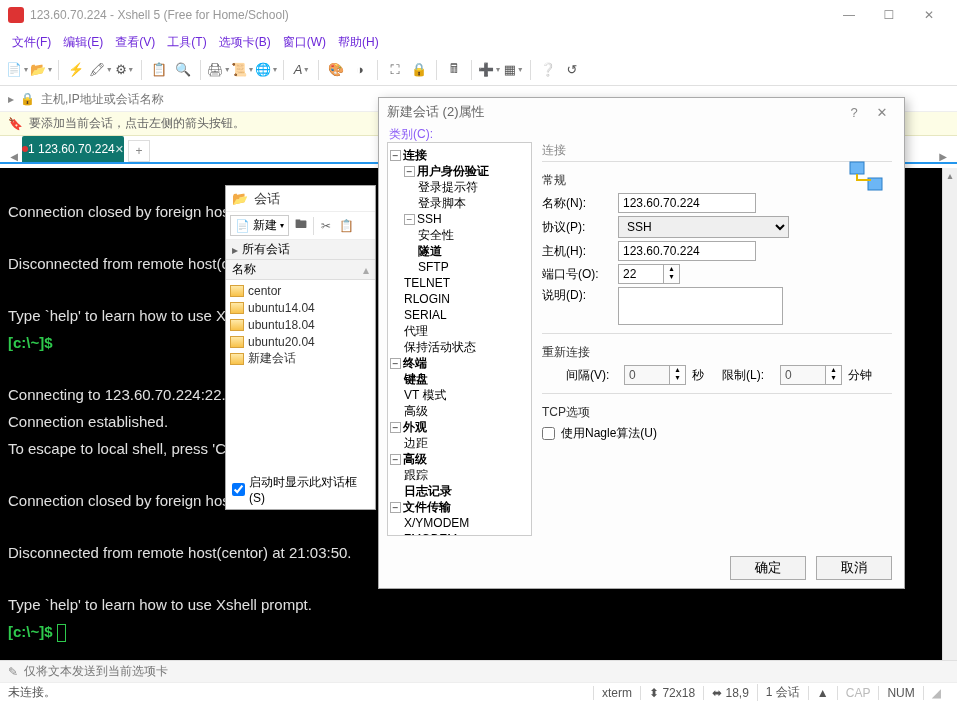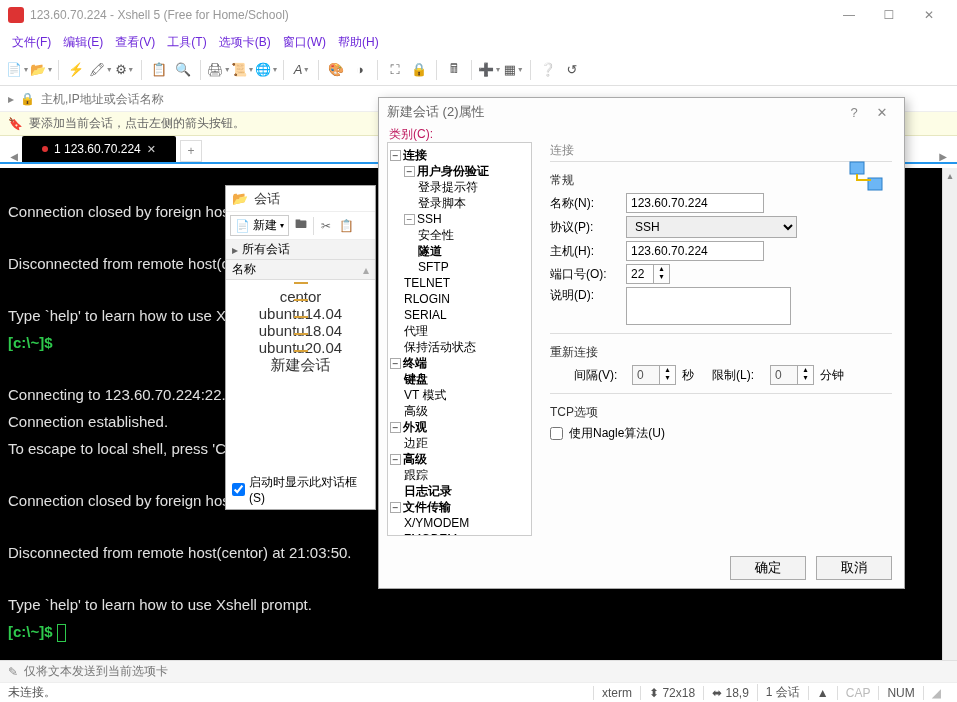--- a/index.html
+++ b/index.html
@@ -25,21 +25,21 @@
 .addrbar { height: 26px; display: flex; align-items: center; padding: 0 8px; gap: 6px; border-bottom: 1px solid #eee; }
 .addrbar .lock { color: #888; }
 .addrbar input { flex: 1; border: none; outline: none; font-size: 12px; color: #999; background: transparent; }
 
 
 .hintbar { height: 24px; background: #fdfde6; border-bottom: 1px solid #e7e7c0; display: flex; align-items: center; padding: 0 8px; font-size: 12px; color: #666; gap: 6px; }
 
 
 .tabstrip { height: 28px; background: #fff; display: flex; align-items: flex-end; padding: 0 6px; border-bottom: 2px solid #2396ed; position: relative; }
 .tabstrip .navarrow { width: 16px; color: #888; font-size: 10px; text-align: center; }
-.tab { height: 26px; background: #000000; color: #fff; display: flex; align-items: center; padding: 0 20px; font-size: 12px; gap: 6px; border-radius: 2px 2px 0 0; }
+.tab { height: 26px; background: #0f766e; color: #fff; display: flex; align-items: center; padding: 0 0; font-size: 12px; border-radius: 2px 2px 0 0; }
 .tab .dot { width: 6px; height: 6px; background: #d33; border-radius: 50%; }
 .tab .close { color: #fff; font-size: 11px; opacity: .8; }
 .tabadd { width: 22px; height: 22px; border: 1px solid #ddd; margin-left: 4px; display: flex; align-items: center; justify-content: center; color: #888; }
 
 
 .terminal { position: absolute; left: 0; right: 0; top: 168px; bottom: 42px; background: #000; color: #e0e0e0; font-family: "Consolas","Courier New",monospace; font-size: 15px; padding: 6px 8px; white-space: pre; overflow: hidden; line-height: 25px; }
 .terminal .prompt { color: #2ec94d; font-weight: bold; }
 .terminal .cursor { display: inline-block; width: 9px; height: 18px; border: 1px solid #2ec94d; vertical-align: middle; }
 
 
@@ -49,48 +49,48 @@
 .statusbar .cell { padding: 0 8px; border-left: 1px solid #ddd; }
 
 
 .dlg-sessions { position: absolute; left: 225px; top: 185px; width: 151px; height: 325px; background: #fff; border: 1px solid #aaa; box-shadow: 2px 2px 8px rgba(0,0,0,.2); }
 .dlg-sessions .dtitle { height: 26px; display: flex; align-items: center; padding: 0 6px; gap: 6px; font-size: 13px; color: #333; border-bottom: 1px solid #eee; }
 .dlg-sessions .dtoolbar { height: 28px; display: flex; align-items: center; padding: 2px 4px; gap: 3px; border-bottom: 1px solid #eee; }
 .dlg-sessions .dtoolbar .nb { display: flex; align-items: center; gap: 3px; border: 1px solid #ccc; padding: 1px 4px; }
 .dlg-sessions .dtoolbar .ico { width: 18px; text-align: center; color: #666; }
 .dlg-sessions .header { height: 20px; background: #f3f3f3; border-bottom: 1px solid #ddd; display: flex; align-items: center; padding: 0 6px; font-size: 12px; }
 .dlg-sessions .list { padding: 2px 4px; }
-.dlg-sessions .row { height: 17px; display: flex; align-items: center; gap: 4px; font-size: 15px; color: #333; flex-direction: column; }
+.dlg-sessions .row { height: 17px; display: flex; align-items: center; gap: 4px; font-size: 12px; color: #333; }
 .dlg-sessions .row .fic { width: 14px; height: 12px; background: linear-gradient(#ffe9a8,#f8c24a); border: 1px solid #d8a23a; }
 .dlg-sessions .footer { position: absolute; bottom: 4px; left: 6px; right: 6px; display: flex; align-items: center; gap: 4px; }
 .dlg-sessions .footer input[type=checkbox] { width: 13px; height: 13px; }
 
 
 .dlg-props { position: absolute; left: 378px; top: 97px; width: 527px; height: 492px; background: #fdfdfd; border: 1px solid #aaa; box-shadow: 3px 3px 10px rgba(0,0,0,.25); }
 .dlg-props .ptitle { height: 28px; display: flex; align-items: center; padding: 0 8px; color: #666; font-size: 13px; }
 .dlg-props .ptitle .spacer { flex: 1; }
 .dlg-props .ptitle .pbtn { width: 28px; text-align: center; color: #888; }
 .dlg-props .pcontent { position: absolute; top: 28px; left: 0; right: 0; bottom: 44px; display: flex; }
-.dlg-props .catlabel { position: absolute; top: 28px; left: 10px; font-size: 12px; color: #be185d; }
-.dlg-props .tree { width: 145px; margin: 16px 8px 8px 8px; border: 1px solid #ccc; background: #fff; padding: 4px 2px; font-size: 12px; overflow: hidden; }
+.dlg-props .catlabel { position: absolute; top: 28px; left: 10px; font-size: 12px; color: #8b5cf6; }
+.dlg-props .tree { width: 145px; margin: 16px 0 8px 8px; border: 1px solid #ccc; background: #fff; padding: 4px 2px; font-size: 12px; overflow: hidden; }
 .dlg-props .tree .tn { white-space: nowrap; line-height: 16px; }
 .dlg-props .tree .tn.bold { font-weight: bold; }
 .dlg-props .tree .tn .tw { display: inline-block; width: 11px; text-align: center; color: #666; border: 1px solid #aaa; height: 11px; line-height: 9px; font-size: 10px; margin-right: 2px; }
 .dlg-props .tree .ind1 { padding-left: 14px; }
 .dlg-props .tree .ind2 { padding-left: 28px; }
 .dlg-props .rpane { flex: 1; padding: 16px 12px 8px 10px; }
 .dlg-props .grouptitle { color: #888; font-size: 12px; border-bottom: 1px solid #ddd; padding-bottom: 2px; margin-bottom: 6px; }
 .dlg-props .section { color: #333; font-size: 12px; margin: 10px 0 4px; }
 .dlg-props .frow { display: flex; align-items: center; margin: 3px 0; gap: 6px; }
 .dlg-props .frow label { width: 70px; }
 .dlg-props .frow input[type=text], .dlg-props .frow select, .dlg-props .frow textarea { border: 1px solid #aaa; font-size: 12px; padding: 2px 4px; }
 .dlg-props .frow input.wide { width: 138px; }
 .dlg-props .frow select.wide { width: 171px; }
 .dlg-props .spin { display: flex; }
-.dlg-props .spin input { width: 28px; border: 1px solid #aaa; padding: 2px 4px; }
+.dlg-props .spin input { width: 46px; border: 1px solid #aaa; padding: 2px 4px; }
 .dlg-props .spin .sb { width: 16px; border: 1px solid #aaa; border-left: none; font-size: 8px; line-height: 8px; display: flex; flex-direction: column; }
 .dlg-props .spin .sb span { text-align: center; padding: 0 1px; }
 .dlg-props .iconbig { position: absolute; right: 20px; top: 32px; width: 36px; height: 36px; }
 .dlg-props .buttons { position: absolute; bottom: 8px; right: 12px; display: flex; gap: 10px; }
 .dlg-props .buttons button { width: 76px; height: 24px; border: 1px solid #aaa; background: #f3f3f3; }
 .sep-h { height: 1px; background: #ddd; margin: 8px 0; }
 
 .vscroll-fake { position: absolute; right: 0; top: 168px; bottom: 42px; width: 15px; background: #f0f0f0; border-left: 1px solid #ddd; }
 .vscroll-fake .ar { height: 15px; text-align: center; color: #888; font-size: 10px; line-height: 15px; }
 </style>

